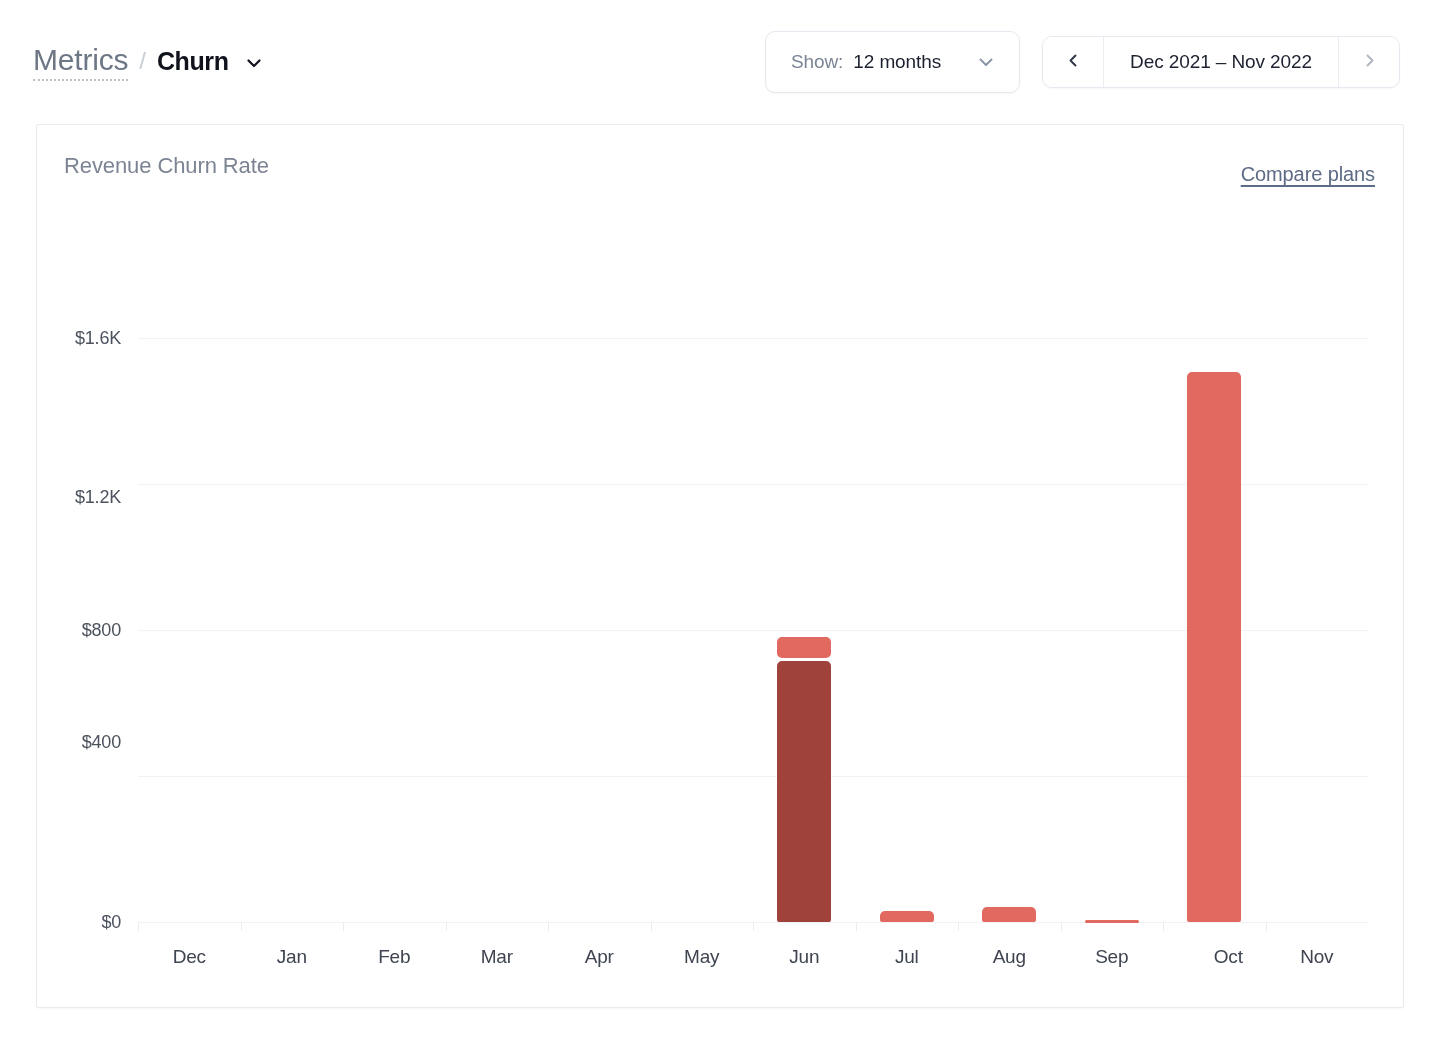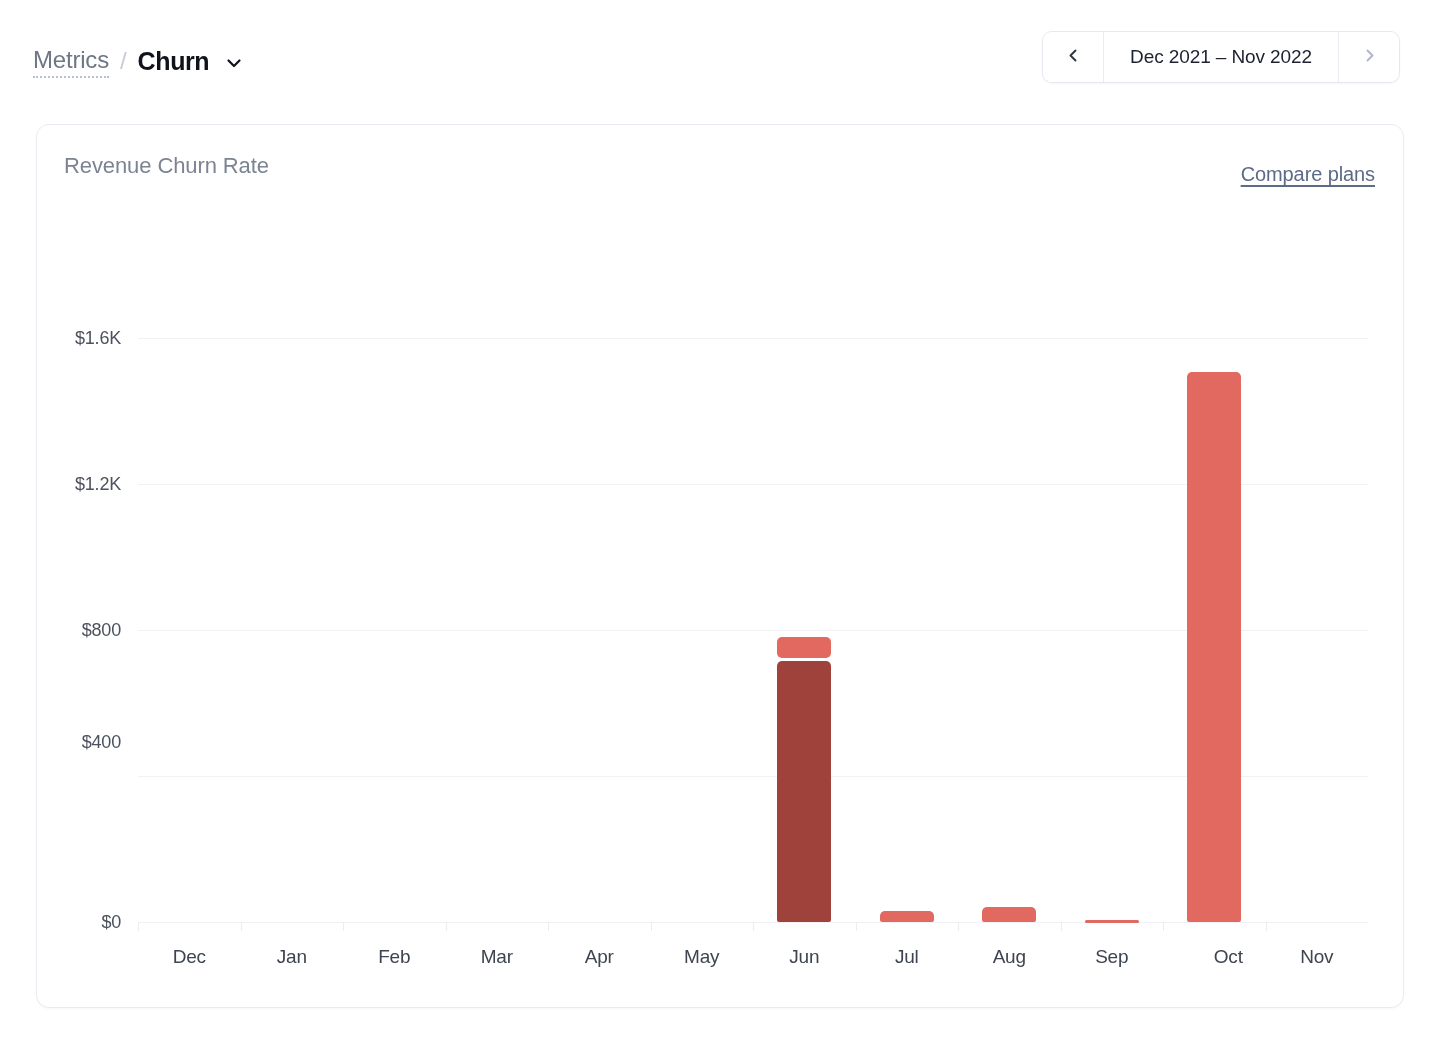--- a/index.html
+++ b/index.html
@@ -33,21 +33,21 @@
     position: absolute;
     left: 33px;
     top: 44px;
     display: flex;
     align-items: center;
     gap: 11px;
     height: 38px;
   }
 
   .crumb-root {
-    font-size: 24px;
+    font-size: 30px;
     color: #6e7785;
     letter-spacing: -0.2px;
     border-bottom: 2px dotted #b9c0cc;
     padding-bottom: 4px;
     line-height: 1;
     cursor: pointer;
   }
 
   .crumb-sep {
     font-size: 24px;
@@ -155,21 +155,21 @@
 
   
   .card {
     position: absolute;
     left: 36px;
     top: 124px;
     width: 1368px;
     height: 884px;
     background: #ffffff;
     border: 1px solid #e9ebf1;
-    border-radius: 13px;
+    border-radius: 2px;
     box-shadow: 0 1px 2px rgba(16, 24, 40, 0.03);
   }
 
   .card-head {
     position: absolute;
     left: 27px;
     top: 30px;
     right: 28px;
     height: 80px;
   }
@@ -271,20 +271,29 @@
       <span class="crumb-current">Churn</span>
       <span class="crumb-chevron">
         <svg width="20" height="20" viewBox="0 0 20 20" fill="none">
           <path d="M4.5 7.5L10 13L15.5 7.5" stroke="#10131c" stroke-width="2.2" stroke-linecap="round" stroke-linejoin="round"></path>
         </svg>
       </span>
     </div>
 
     <div class="controls">
 
+      <div class="select-box">
+        <span class="select-label">Show:</span>
+        <span class="select-value">12 months</span>
+        <span class="select-chevron">
+          <svg width="22" height="22" viewBox="0 0 22 22" fill="none">
+            <path d="M5.5 8.5L11 14L16.5 8.5" stroke="#8a94a6" stroke-width="1.9" stroke-linecap="round" stroke-linejoin="round"></path>
+          </svg>
+        </span>
+      </div>
 
       <div class="range-nav">
         <div class="range-arrow prev">
           <span>
             <svg width="17" height="17" viewBox="0 0 17 17" fill="none">
               <path d="M10.5 3.5L5.5 8.5L10.5 13.5" stroke="#2f3545" stroke-width="1.9" stroke-linecap="round" stroke-linejoin="round"></path>
             </svg>
           </span>
         </div>
         <div class="range-text">Dec 2021 – Nov 2022</div>
@@ -308,21 +317,21 @@
     </div>
 
     <div class="chart" id="chart">
         <div class="gridline" style="top: 797px;"></div>
         <div class="ytick" style="top: 797px;">$0</div>
         <div class="gridline" style="top: 651px;"></div>
         <div class="ytick" style="top: 617px;">$400</div>
         <div class="gridline" style="top: 505px;"></div>
         <div class="ytick" style="top: 505px;">$800</div>
         <div class="gridline" style="top: 359px;"></div>
-        <div class="ytick" style="top: 359px;">$1.2K</div>
+        <div class="ytick" style="top: 372px;">$1.2K</div>
         <div class="gridline" style="top: 213px;"></div>
         <div class="ytick" style="top: 213px;">$1.6K</div>
         <div class="xtick-mark" style="left: 101px;"></div>
         <div class="xtick-label" style="left: 152.25px;">Dec</div>
         <div class="xtick-mark" style="left: 204px;"></div>
         <div class="xtick-label" style="left: 254.75px;">Jan</div>
         <div class="xtick-mark" style="left: 306px;"></div>
         <div class="xtick-label" style="left: 357.25px;">Feb</div>
         <div class="xtick-mark" style="left: 409px;"></div>
         <div class="xtick-label" style="left: 459.75px;">Mar</div>

